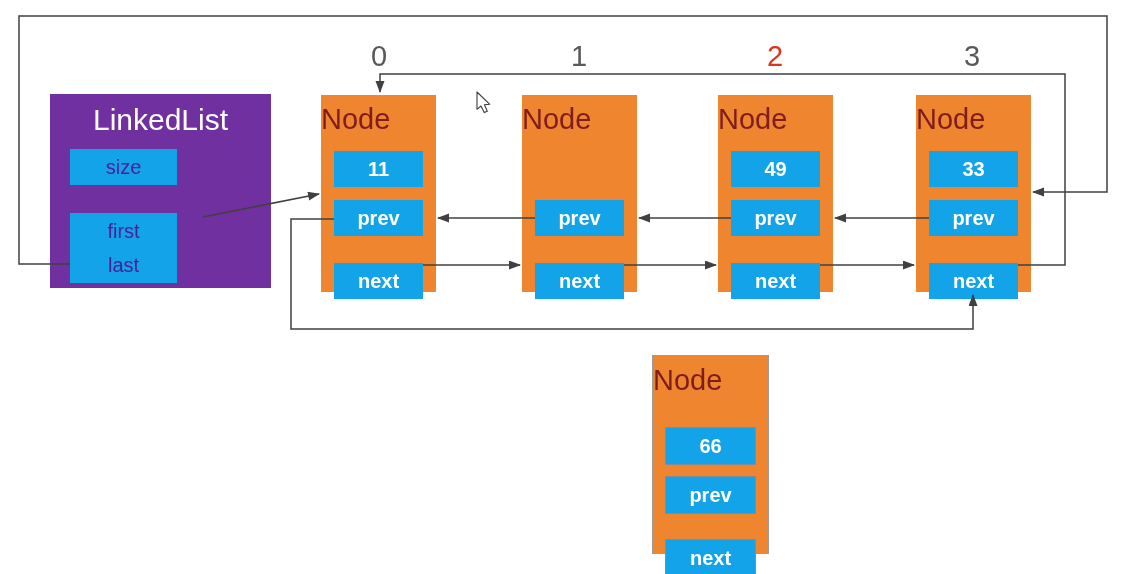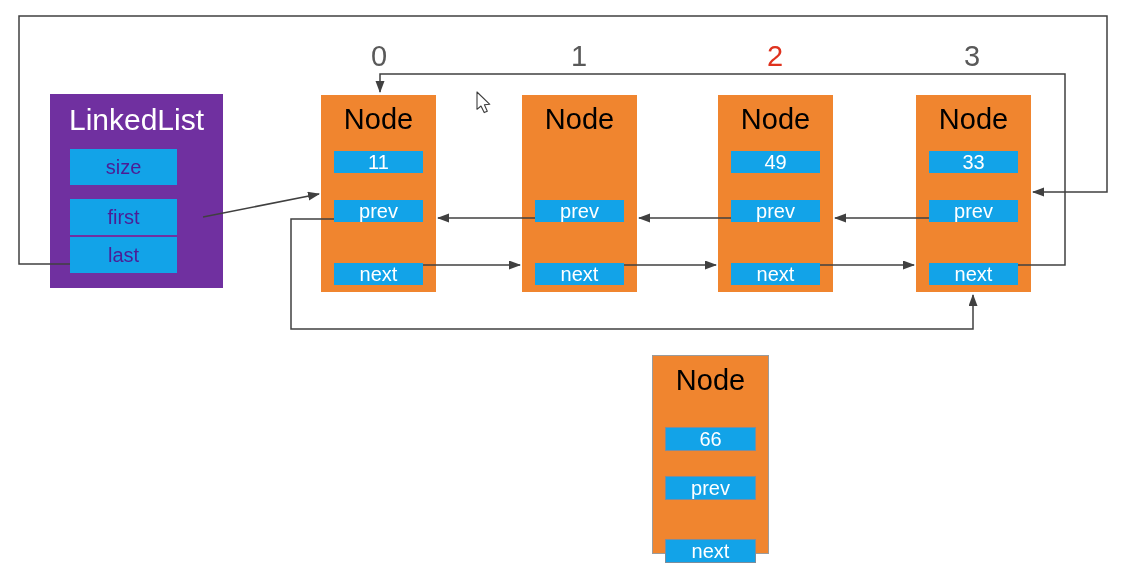--- a/index.html
+++ b/index.html
@@ -7,50 +7,51 @@
     position:relative;
     width:1134px;height:574px;
     background:#ffffff;
     font-family:"Liberation Sans", sans-serif;
     overflow:hidden;
   }
   
   .ll-box{
     position:absolute;left:50px;top:94px;width:173px;height:194px;
     background:var(--linkedlist-fill,#7030a0);
+    padding-left:48px;
   }
   .ll-title{
     position:absolute;left:0;top:6px;width:100%;
     text-align:center;color:#ffffff;font-size:30px;line-height:40px;
   }
   .ll-field{
     position:absolute;left:20px;width:107px;height:36px;
     background:var(--field-fill,#12a3e8);
     color:#4c1d95;font-size:20px;
     display:flex;align-items:center;justify-content:center;
   }
-  .llf-size{top:55px}.llf-first{top:105px}.llf-last{top:143px}
+  .llf-size{top:55px}.llf-first{top:119px}.llf-last{top:153px}
 
   
   .node{
     position:absolute;width:115px;height:197px;
     background:var(--node-fill,#f0852f);
   }
   .node-detached{
     outline:1px solid #9b9b9b;
   }
   .node-title{
     position:absolute;left:0;top:4px;width:100%;
-    text-align:center;color:#000000;font-size:29px;line-height:40px;
+    text-align:left;color:#7f1d1d;font-size:29px;line-height:40px;
   }
   .nfield{
-    position:absolute;left:13px;width:89px;height:22px;
+    position:absolute;left:13px;width:89px;height:36px;
     background:var(--field-fill,#12a3e8);
     color:#ffffff;font-size:20px;
-    display:flex;align-items:center;justify-content:center;
+    display:flex;align-items:center;justify-content:center;font-weight:bold;
   }
   .node-detached .nfield{outline:1px solid #7d8d9b;margin-top:16px;}
   .nf-value{top:56px}.nf-prev{top:105px}.nf-next{top:168px}
 
   
   .index{
     position:absolute;top:40px;width:60px;
     text-align:center;font-size:29px;
     color:var(--index-default,#595959);
   }

